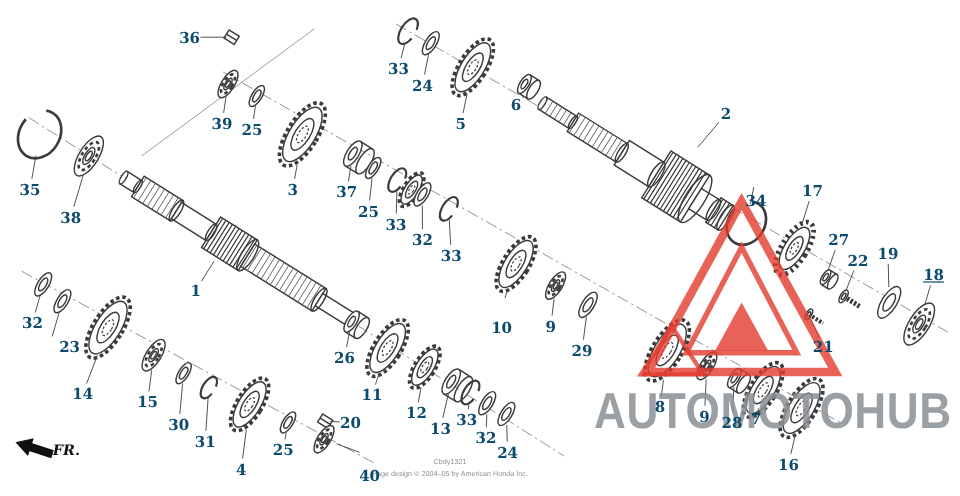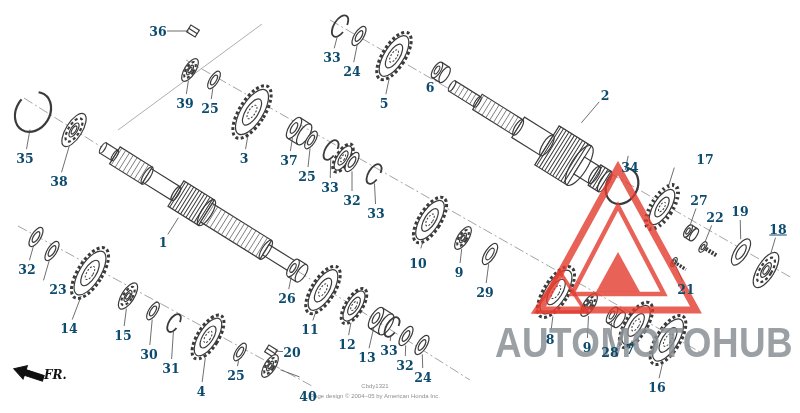--- a/index.html
+++ b/index.html
@@ -412,28 +412,28 @@
       <div class="callout" style="left: 244px; top: 158px;">3</div>
       <div class="callout" style="left: 25px; top: 158px;">35</div>
       <div class="callout" style="left: 59px; top: 181px;">38</div>
       <div class="callout" style="left: 289px; top: 160px;">37</div>
       <div class="callout" style="left: 307px; top: 176px;">25</div>
       <div class="callout" style="left: 330px; top: 187px;">33</div>
       <div class="callout" style="left: 352px; top: 200px;">32</div>
       <div class="callout" style="left: 376px; top: 213px;">33</div>
       <div class="callout" style="left: 605px; top: 95px;">2</div>
       <div class="callout" style="left: 630px; top: 147px; margin-top: 20px;">34</div>
-      <div class="callout" style="left: 677px; top: 159px; margin-left: 28px;">17</div>
+      <div class="callout" style="left: 677px; top: 159px;">17</div>
       <div class="callout" style="left: 699px; top: 200px;">27</div>
       <div class="callout" style="left: 715px; top: 217px;">22</div>
       <div class="callout" style="left: 740px; top: 211px;">19</div>
       <div class="callout" style="left: 778px; top: 229px; text-decoration: underline;">18</div>
       <div class="callout" style="left: 686px; top: 289px;">21</div>
       <div class="callout" style="left: 163px; top: 242px;">1</div>
-      <div class="callout" style="left: 418px; top: 263px;">10</div>
+      <div class="callout" style="left: 418px; top: 273px;">10</div>
       <div class="callout" style="left: 459px; top: 272px;">9</div>
       <div class="callout" style="left: 485px; top: 292px;">29</div>
       <div class="callout" style="left: 287px; top: 298px;">26</div>
       <div class="callout" style="left: 27px; top: 269px;">32</div>
       <div class="callout" style="left: 58px; top: 289px;">23</div>
       <div class="callout" style="left: 69px; top: 328px;">14</div>
       <div class="callout" style="left: 123px; top: 335px;">15</div>
       <div class="callout" style="left: 149px; top: 354px;">30</div>
       <div class="callout" style="left: 171px; top: 368px;">31</div>
       <div class="callout" style="left: 201px; top: 391px;">4</div>

